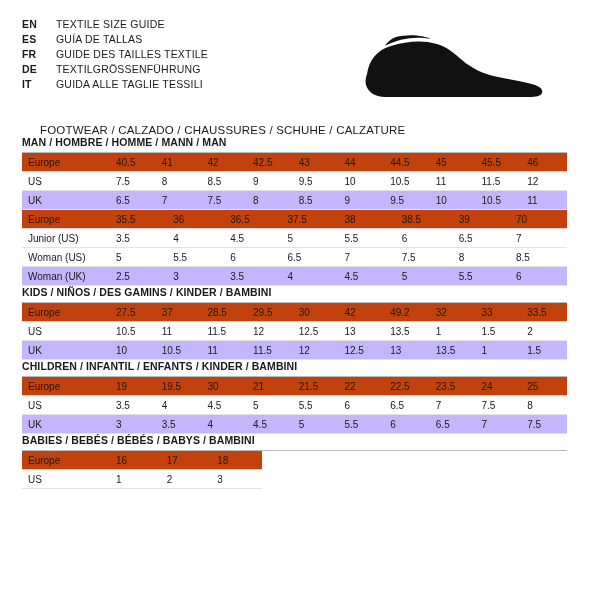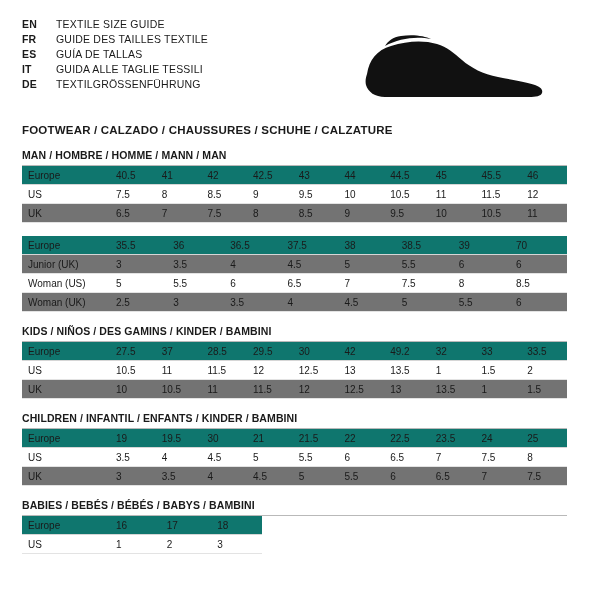--- a/index.html
+++ b/index.html
@@ -46,83 +46,84 @@
     position: absolute;
     right: 22px;
     top: 14px;
     width: 190px;
     height: 72px;
   }
   .shoe-wrap svg { display: block; }
 
   .section-title {
     font-size: 11.5px;
-    font-weight: 700;
+    font-weight: 400;
     margin-top: 16px;
     letter-spacing: 0.2px;
+    margin-left: 18px;
   }
 
   
-  .block { margin-top: 13px; }
+  .block { margin-top: 0; }
   .block-head {
     font-size: 10.5px;
     font-weight: 700;
     padding-bottom: 4px;
     border-bottom: 1px solid #b9b9b9;
     letter-spacing: 0.1px;
   }
   table.sizes {
     border-collapse: collapse;
     width: 100%;
     table-layout: fixed;
     font-size: 10px;
   }
   table.sizes td {
     padding: 3.5px 0 3.5px 6px;
     border-bottom: 1px solid #e3e3e3;
     white-space: nowrap;
   }
   table.sizes tr.shaded td {
-    background: #0f766e;
+    background: #c2410c;
     border-bottom: 1px solid #d6d6d6;
   }
   table.sizes tr.alt td {
-    background: #737373;
+    background: #c4b5fd;
   }
   td.rowlabel { width: 88px; }
   .babies table.sizes { width: 240px; }
   .babies td.rowlabel { width: 88px; }
 </style>
 </head>
 <body>
 
 <div class="page">
 
   <div class="header">
     <table class="lang-table">
       <tbody id="lang-rows">
           <tr>
             <td class="lang-code">EN</td>
             <td class="lang-name">TEXTILE SIZE GUIDE</td>
           </tr>
           <tr>
+            <td class="lang-code">ES</td>
+            <td class="lang-name">GUÍA DE TALLAS</td>
+          </tr>
+          <tr>
             <td class="lang-code">FR</td>
             <td class="lang-name">GUIDE DES TAILLES TEXTILE</td>
           </tr>
           <tr>
-            <td class="lang-code">ES</td>
-            <td class="lang-name">GUÍA DE TALLAS</td>
+            <td class="lang-code">DE</td>
+            <td class="lang-name">TEXTILGRÖSSENFÜHRUNG</td>
           </tr>
           <tr>
             <td class="lang-code">IT</td>
             <td class="lang-name">GUIDA ALLE TAGLIE TESSILI</td>
-          </tr>
-          <tr>
-            <td class="lang-code">DE</td>
-            <td class="lang-name">TEXTILGRÖSSENFÜHRUNG</td>
           </tr>
         </tbody>
     </table>
 
     <div class="shoe-wrap">
       <svg viewBox="0 0 190 72" width="190" height="72" aria-hidden="true">
         <path fill="#111111" d="M12 44 C14 30 22 20 36 16 C52 11 68 10 82 14 C92 17 99 23 107 30
           C116 38 128 44 143 47 C158 50 172 52 180 55 C186 57 188 60 187 63
           C186 66 181 67 174 67 L30 67 C20 67 13 62 11 55 C10 51 11 47 12 44 Z"></path>
         <path fill="#111111" d="M30 16 C44 8 62 6 76 9 C70 6 58 4 46 6 C38 7 33 11 30 16 Z"></path>
@@ -186,30 +187,30 @@
               <td class="rowlabel">Europe</td>
               <td>35.5</td>
               <td>36</td>
               <td>36.5</td>
               <td>37.5</td>
               <td>38</td>
               <td>38.5</td>
               <td>39</td>
               <td>70</td>
             </tr>
-            <tr class="alt">
-              <td class="rowlabel">Junior (UK)</td>
-              <td>3</td>
+            <tr>
+              <td class="rowlabel">Junior (US)</td>
               <td>3.5</td>
               <td>4</td>
               <td>4.5</td>
               <td>5</td>
               <td>5.5</td>
               <td>6</td>
-              <td>6</td>
+              <td>6.5</td>
+              <td>7</td>
             </tr>
             <tr>
               <td class="rowlabel">Woman (US)</td>
               <td>5</td>
               <td>5.5</td>
               <td>6</td>
               <td>6.5</td>
               <td>7</td>
               <td>7.5</td>
               <td>8</td>

